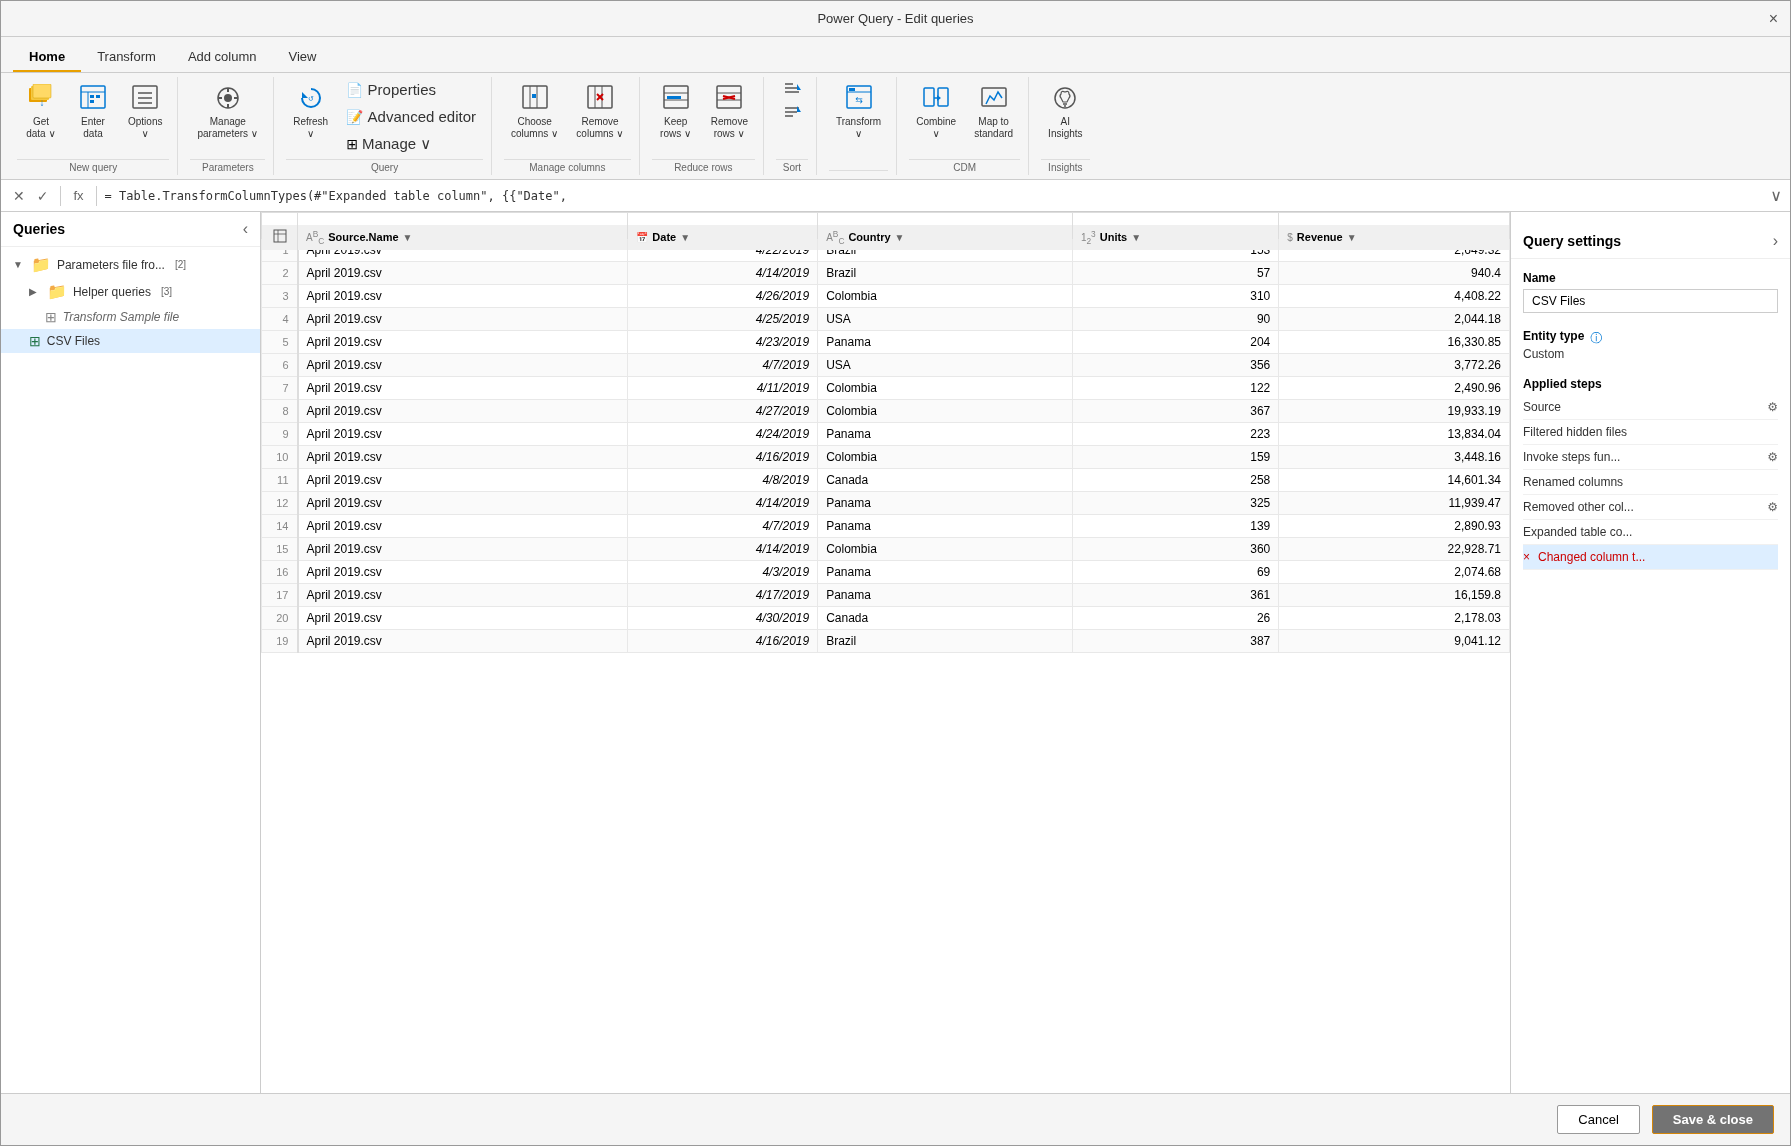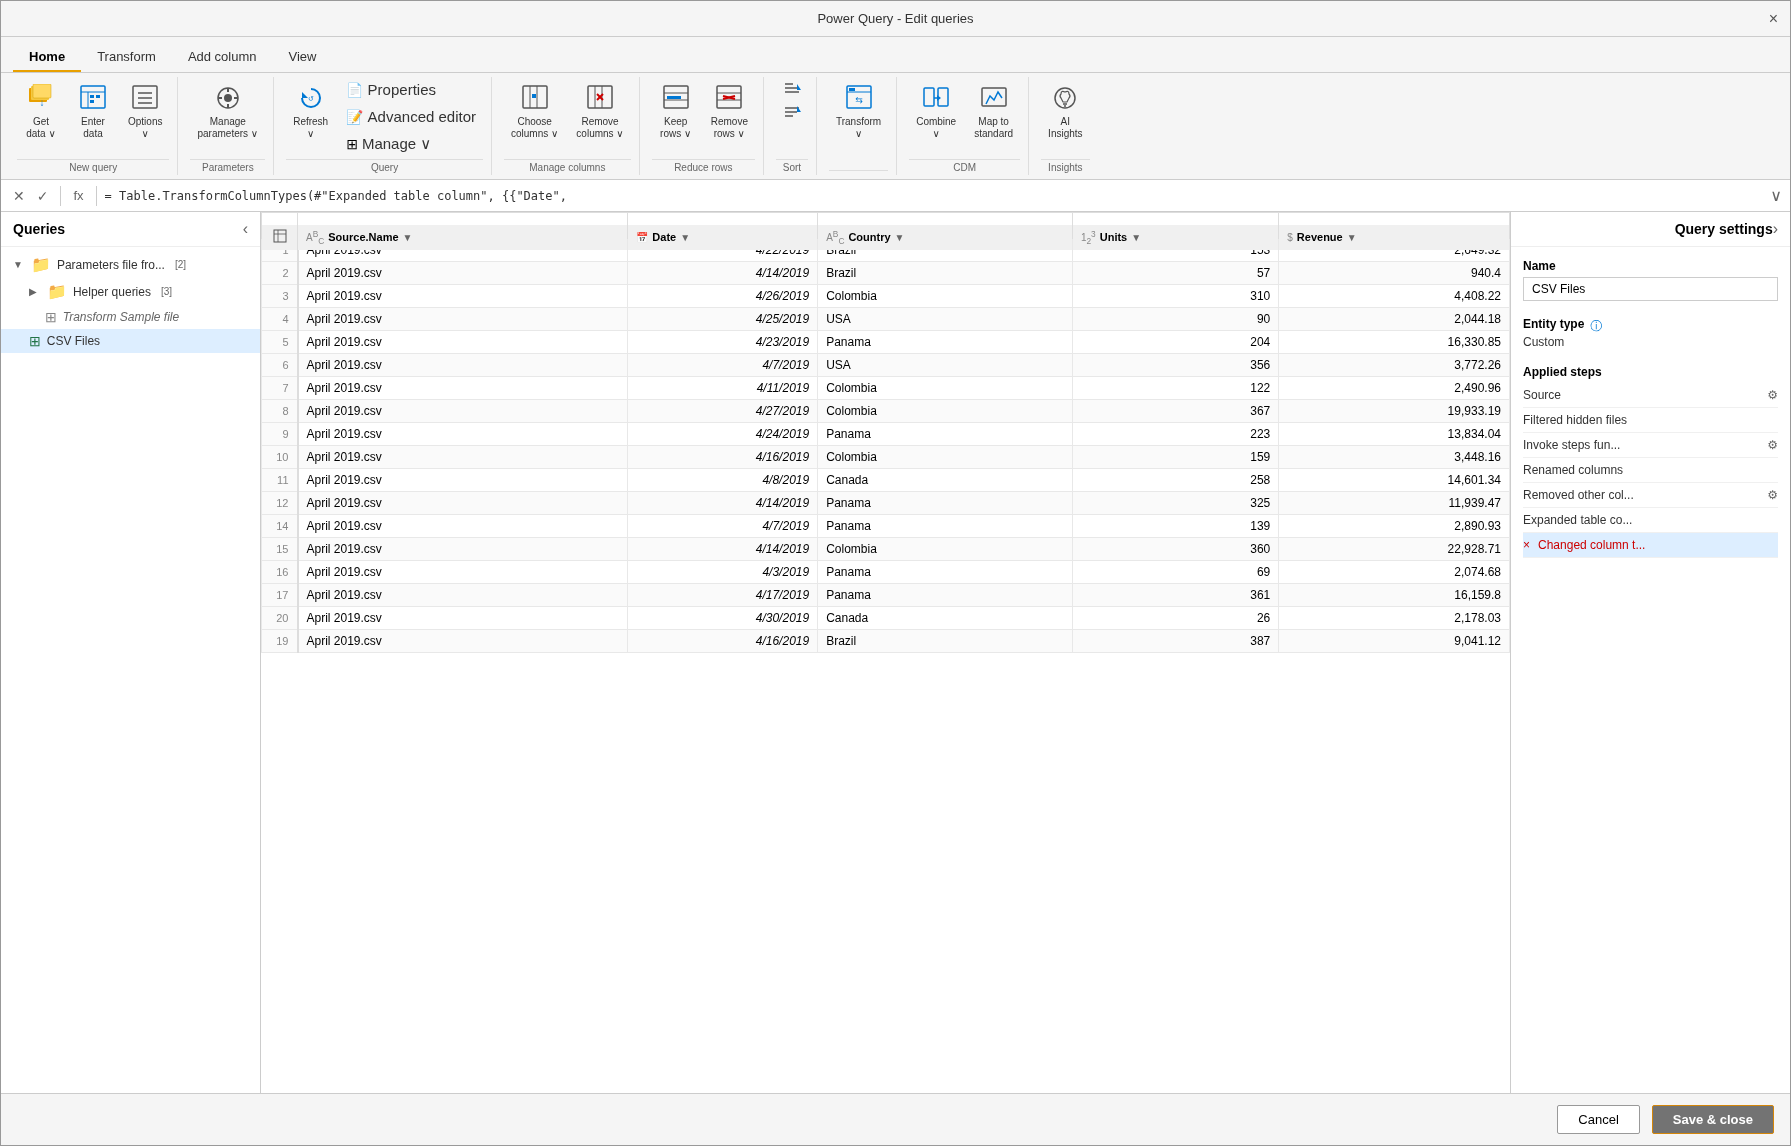--- a/index.html
+++ b/index.html
@@ -71,21 +71,21 @@
     table.data-grid td { border: 1px solid #e8e8e8; padding: 4px 8px; white-space: nowrap; }
     table.data-grid td.row-num { color: #888; text-align: right; background: #fafafa; font-size: 11px; border-right: 2px solid #ddd; }
     table.data-grid td.num-val { text-align: right; }
     table.data-grid tr:nth-child(even) td { background: #fafafa; }
     table.data-grid th:first-child { background: #f0f0f0; width: 36px; }
 
     .row-num-header { width: 36px; background: #f0f0f0; }
 
     
     .query-settings { width: 280px; border-left: 1px solid #ccc; background: #fff; display: flex; flex-direction: column; }
-    .qs-header { display: flex; align-items: center; justify-content: flex-end; padding: 8px 12px; border-bottom: 1px solid #eee; }
+    .qs-header { display: flex; align-items: center; justify-content: space-between; padding: 8px 12px; border-bottom: 1px solid #eee; margin-top: 12px; }
     .qs-title { font-size: 14px; font-weight: 600; }
     .qs-expand { font-size: 16px; cursor: pointer; color: #666; }
     .qs-body { padding: 12px; flex: 1; overflow-y: auto; }
     .qs-field { margin-bottom: 16px; }
     .qs-label { font-size: 12px; font-weight: 600; margin-bottom: 4px; }
     .qs-value { font-size: 12px; color: #333; }
     .qs-input { width: 100%; border: 1px solid #ccc; padding: 4px 8px; font-size: 12px; }
     .qs-entity-row { display: flex; align-items: center; gap: 6px; }
     .qs-info-icon { font-size: 12px; color: #0078d4; cursor: pointer; }
 

